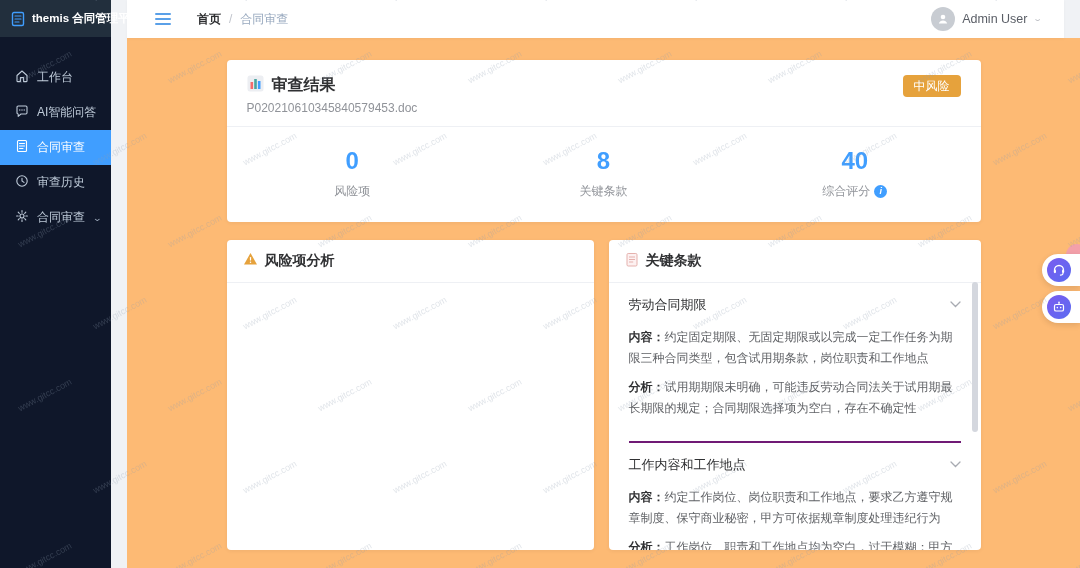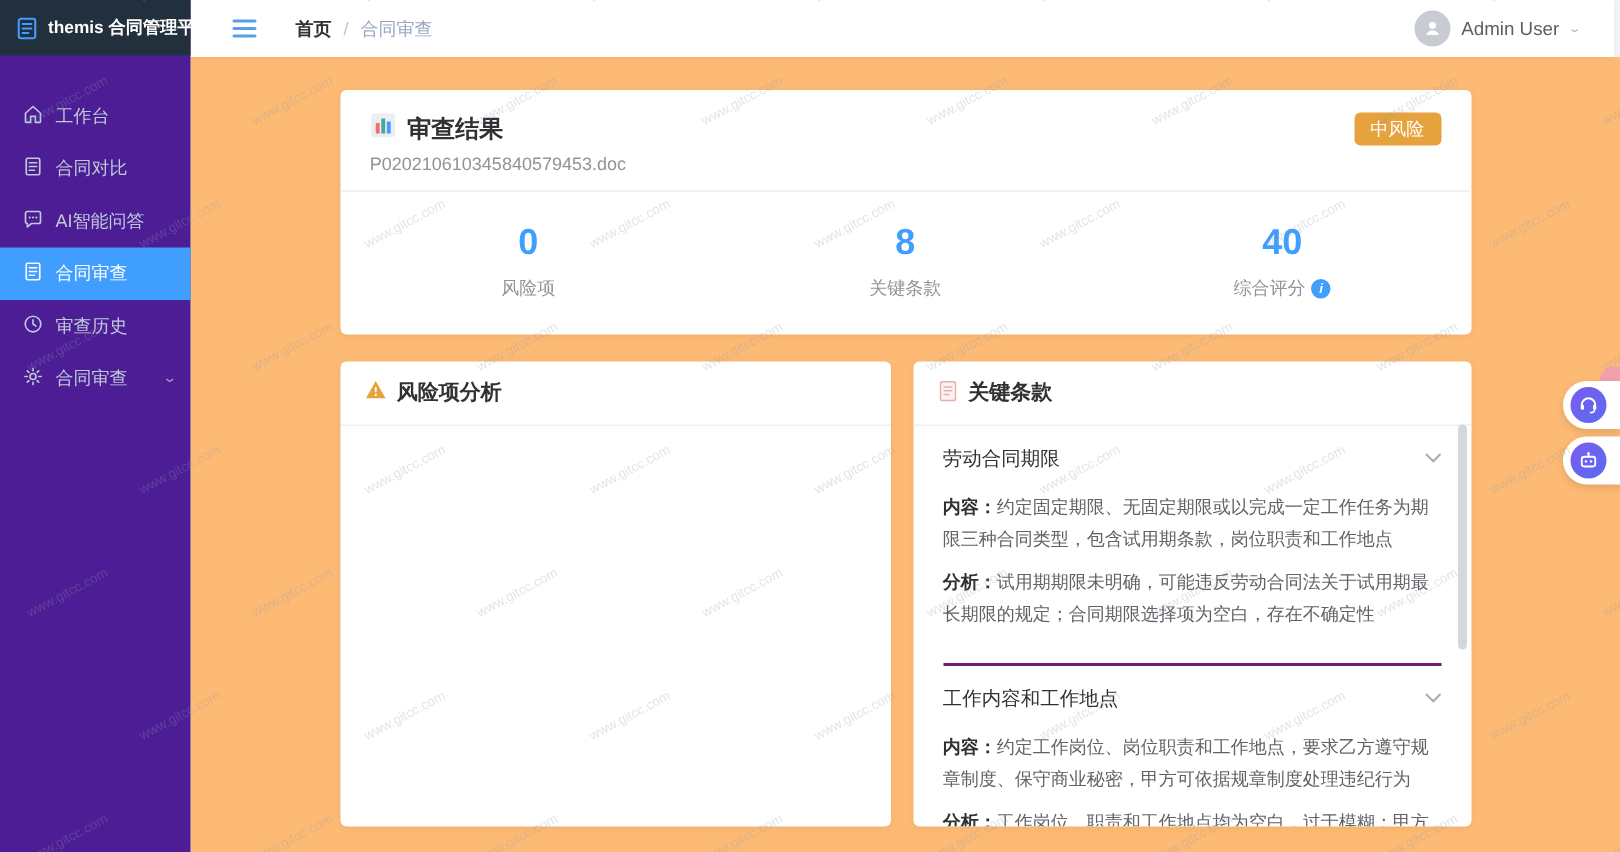--- a/index.html
+++ b/index.html
@@ -1,33 +1,33 @@
 <!DOCTYPE html>
 <html><head>
 <meta charset="utf-8">
 <style>
   * { margin:0; padding:0; box-sizing:border-box; }
   html,body { width:1080px; height:568px; overflow:hidden; }
   body { font-family:"Liberation Sans","DejaVu Sans",sans-serif; background:#f0f2f5; position:relative; }
   .app { position:relative; width:1080px; height:568px; overflow:hidden; }
 
   
-  .sidebar { position:absolute; left:0; top:0; width:127px; height:568px; background:#4c1d95; z-index:5; }
+  .sidebar { position:absolute; left:0; top:0; width:111px; height:568px; background:#0f172a; z-index:5; }
   .logo-bar { height:37px; background:#222f3d; display:flex; align-items:center; padding:0 10px; gap:6px; }
   .logo-bar .logo-icon { flex:0 0 auto; display:flex; }
   .logo-text { color:#fff; font-weight:bold; font-size:11.5px; white-space:nowrap; letter-spacing:0; }
   .menu { padding-top:23px; }
   .menu-item { height:35px; display:flex; align-items:center; padding:0 10px 0 15px; color:#bfcbd9; font-size:12px; cursor:pointer; gap:8px; }
   .menu-item svg { flex:0 0 auto; }
   .menu-item.active { background:#409EFF; color:#ffffff; }
   .menu-item .mi-label { flex:1 1 auto; white-space:nowrap; }
   .menu-item .mi-arrow { color:#9aa7b8; font-size:10px; transform:scale(1.2,0.9); }
 
   
-  .topbar { position:absolute; left:127px; top:0; right:4px; height:38px; background:#ffffff; display:flex; align-items:center; z-index:4; box-shadow:0 1px 3px rgba(0,0,0,0.04); }
+  .topbar { position:absolute; left:127px; top:0; right:16px; height:38px; background:#ffffff; display:flex; align-items:center; z-index:4; box-shadow:0 1px 3px rgba(0,0,0,0.04); }
   .hamburger { margin-left:28px; width:16px; display:flex; flex-direction:column; gap:3px; cursor:pointer; }
   .hamburger span { height:2px; background:#5aa0e8; border-radius:1px; }
   .breadcrumb { margin-left:26px; font-size:12px; display:flex; align-items:center; gap:8px; }
   .bc-home { color:#303133; font-weight:bold; cursor:pointer; }
   .bc-sep { color:#c0c4cc; }
   .bc-current { color:#97a8be; }
   .user-area { margin-left:auto; margin-right:22px; display:flex; align-items:center; gap:7px; cursor:pointer; }
   .avatar { width:24px; height:24px; border-radius:50%; background:#c8ccd2; display:flex; align-items:center; justify-content:center; }
   .user-name { font-size:12.5px; color:#5a5e66; }
   .user-caret { color:#b0b3b9; font-size:9px; transform:scale(1.3,0.8); }
@@ -97,27 +97,20 @@
           </svg>
       </span>
       <span class="logo-text">themis 合同管理平台</span>
     </div>
     <nav class="menu">
       <div class="menu-item">
         <span><svg width="14" height="14" viewBox="0 0 14 14">
               <path d="M2 6.5 7 2l5 4.5V12a.6.6 0 0 1-.6.6H8.6V8.6H5.4v4H2.6A.6.6 0 0 1 2 12z" fill="none" stroke="currentColor" stroke-width="1.1" stroke-linejoin="round"></path>
             </svg></span>
         <span class="mi-label">工作台</span>
-      </div>
-      <div class="menu-item">
-        <span><svg width="14" height="14" viewBox="0 0 14 14">
-              <rect x="2.5" y="1.5" width="9" height="11" rx="1" fill="none" stroke="currentColor" stroke-width="1.1"></rect>
-              <path d="M4.5 4.5h5M4.5 7h5M4.5 9.5h3.5" stroke="currentColor" stroke-width="1" stroke-linecap="round"></path>
-            </svg></span>
-        <span class="mi-label">合同对比</span>
       </div>
       <div class="menu-item">
         <span><svg width="14" height="14" viewBox="0 0 14 14">
               <path d="M2 3.2C2 2.5 2.5 2 3.2 2h7.6c.7 0 1.2.5 1.2 1.2v5.6c0 .7-.5 1.2-1.2 1.2H6l-2.8 2.3V10H3.2C2.5 10 2 9.5 2 8.8z" fill="none" stroke="currentColor" stroke-width="1.1" stroke-linejoin="round"></path>
               <circle cx="4.8" cy="6" r="0.7" fill="currentColor"></circle>
               <circle cx="7" cy="6" r="0.7" fill="currentColor"></circle>
               <circle cx="9.2" cy="6" r="0.7" fill="currentColor"></circle>
             </svg></span>
         <span class="mi-label">AI智能问答</span>
       </div>

